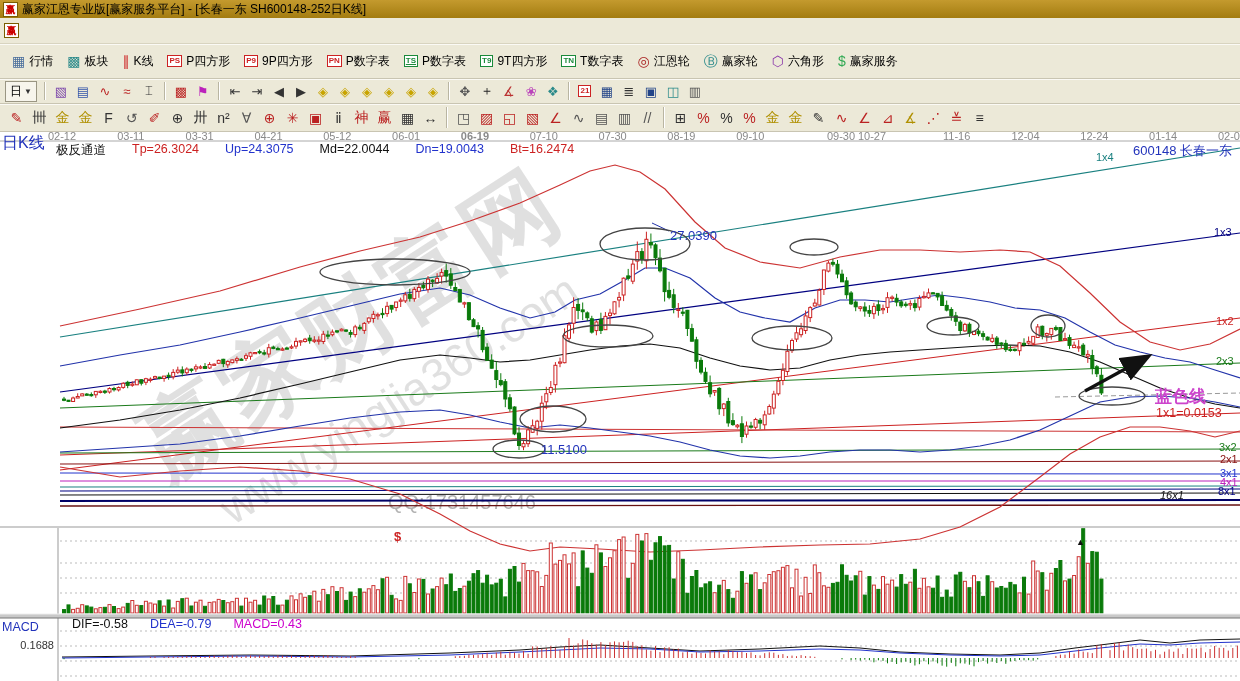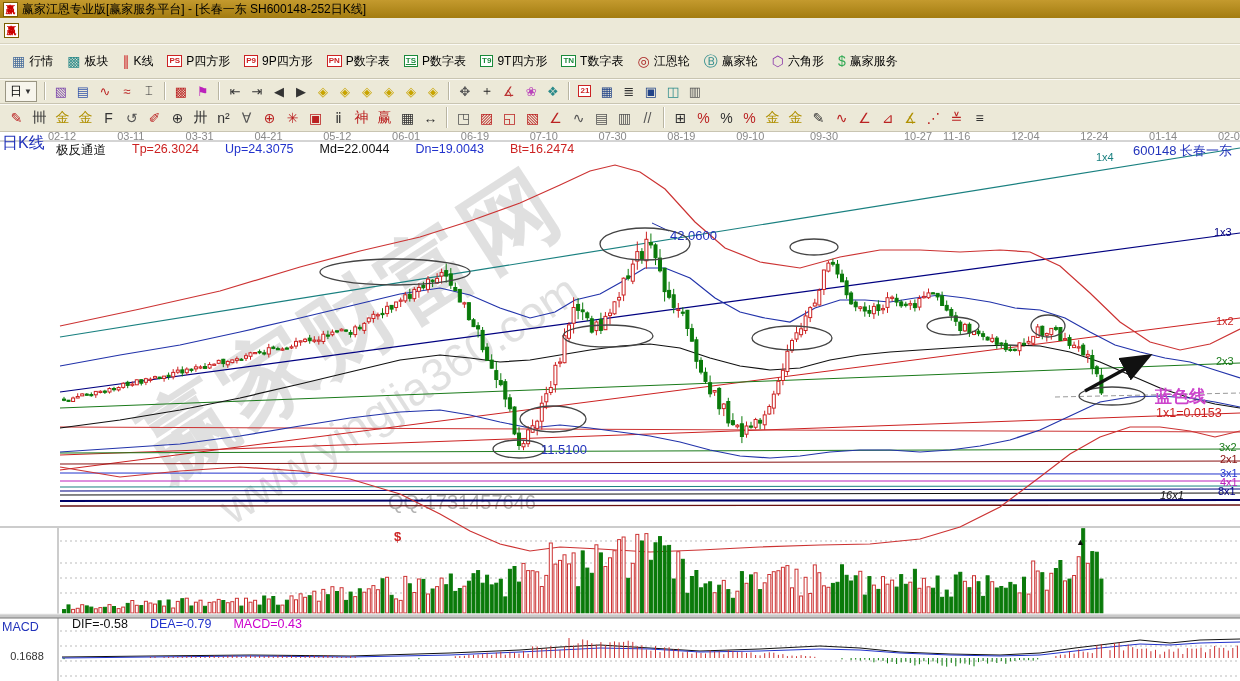--- a/index.html
+++ b/index.html
@@ -1199,62 +1199,62 @@
   </svg>
 
 <div class="ov" style="left:2px;top:133px;color:#2233bb;font-size:16px;">日K线</div>
 <div class="ov" id="date-axis" style="left:0;top:128px;width:1240px;height:13px;">
     <span class="datelab" style="left: 62px;">02-12</span>
     <span class="datelab" style="left: 130.824px;">03-11</span>
     <span class="datelab" style="left: 199.647px;">03-31</span>
     <span class="datelab" style="left: 268.471px;">04-21</span>
     <span class="datelab" style="left: 337.294px;">05-12</span>
     <span class="datelab" style="left: 406.118px;">06-01</span>
-    <span class="datelab" style="left: 474.941px;">06-19</span>
+    <span class="datelab" style="left: 474.941px; font-weight: bold;">06-19</span>
     <span class="datelab" style="left: 543.765px;">07-10</span>
     <span class="datelab" style="left: 612.588px;">07-30</span>
     <span class="datelab" style="left: 681.412px;">08-19</span>
     <span class="datelab" style="left: 750.235px;">09-10</span>
-    <span class="datelab" style="left: 802px; padding-left: 44px;">09-30</span>
-    <span class="datelab" style="left: 918px;">10-27</span>
+    <span class="datelab" style="left: 819px; padding-left: 44px;">09-30</span>
+    <span class="datelab" style="left: 872px;">10-27</span>
     <span class="datelab" style="left: 956.706px;">11-16</span>
     <span class="datelab" style="left: 1025.53px;">12-04</span>
     <span class="datelab" style="left: 1094.35px;">12-24</span>
     <span class="datelab" style="left: 1163.18px;">01-14</span>
     <span class="datelab" style="left: 1232px;">02-03</span>
   </div>
 <div class="ov" id="indicator-row" style="left:56px;top:142px;display:flex;">
   <span class="indval" style="color:#111;">极反通道</span>
 <span class="indval" style="color: rgb(204, 34, 34);">Tp=26.3024</span>
     <span class="indval" style="color: rgb(34, 51, 204);">Up=24.3075</span>
     <span class="indval" style="color: rgb(17, 17, 17);">Md=22.0044</span>
     <span class="indval" style="color: rgb(34, 51, 204);">Dn=19.0043</span>
     <span class="indval" style="color: rgb(204, 34, 34);">Bt=16.2474</span>
   </div>
 <div class="ov" style="right:8px;top:142px;color:#2233bb;font-size:13px;">600148  长春一东</div>
 
-<div class="ov" style="left:670px;top:228px;color:#2233bb;font-size:13px;">42.0600</div>
+<div class="ov" style="left:670px;top:228px;color:#2233bb;font-size:13px;">27.0390</div>
 <div class="ov" style="left:541px;top:442px;color:#2233bb;font-size:13px;">11.5100</div>
 <div class="ov" style="left:1155px;top:385px;color:#cc44cc;font-size:17px;font-weight:bold;">蓝色线</div>
 <div class="ov" style="left:1156px;top:406px;color:#cc2222;font-size:12.5px;">1x1=0.0153</div>
 <div id="gann-labels">
     <div class="glab" style="left: 1096px; top: 151px; color: rgb(26, 128, 128);">1x4</div>
     <div class="glab" style="left: 1214px; top: 226px; color: rgb(0, 0, 128);">1x3</div>
     <div class="glab" style="left: 1216px; top: 315px; color: rgb(204, 34, 34);">1x2</div>
     <div class="glab" style="left: 1216px; top: 355px; color: rgb(26, 122, 26);">2x3</div>
     <div class="glab" style="left: 1219px; top: 441px; color: rgb(26, 122, 26);">3x2</div>
     <div class="glab" style="left: 1220px; top: 453px; color: rgb(136, 17, 17);">2x1</div>
     <div class="glab" style="left: 1220px; top: 467px; color: rgb(34, 51, 204);">3x1</div>
     <div class="glab" style="left: 1220px; top: 476px; color: rgb(187, 34, 187);">4x1</div>
     <div class="glab" style="left: 1218px; top: 485px; color: rgb(0, 0, 128);">8x1</div>
     <div class="glab" style="left: 1160px; top: 489px; color: rgb(17, 17, 17); font-style: italic;">16x1</div>
   </div>
 
 <div class="ov" id="vol-axis">
-    <div class="ov" style="left: 0px; top: 518px; width: 54px; text-align: center; font-size: 11px; color: rgb(51, 51, 51);">0.1688</div>
+    <div class="ov" style="left: 0px; top: 507px; width: 54px; text-align: right; font-size: 11px; color: rgb(51, 51, 51);">0.1688</div>
   </div>
 <div class="ov" style="left:394px;top:529px;color:#cc2222;font-size:13px;font-weight:bold;">$</div>
 <div class="ov" style="left:1076px;top:537px;color:#111;font-size:9px;">▲</div>
 
 <div class="ov" style="left:2px;top:620px;color:#2233bb;font-size:12.5px;">MACD</div>
 <div class="ov" id="macd-axis"></div>
 <div class="ov" id="macd-values" style="left:72px;top:617px;display:flex;gap:22px;font-size:12.5px;">
     <span style="color: rgb(17, 17, 17);">DIF=-0.58</span>
     <span style="color: rgb(34, 51, 204);">DEA=-0.79</span>
     <span style="color: rgb(204, 0, 204);">MACD=0.43</span>

